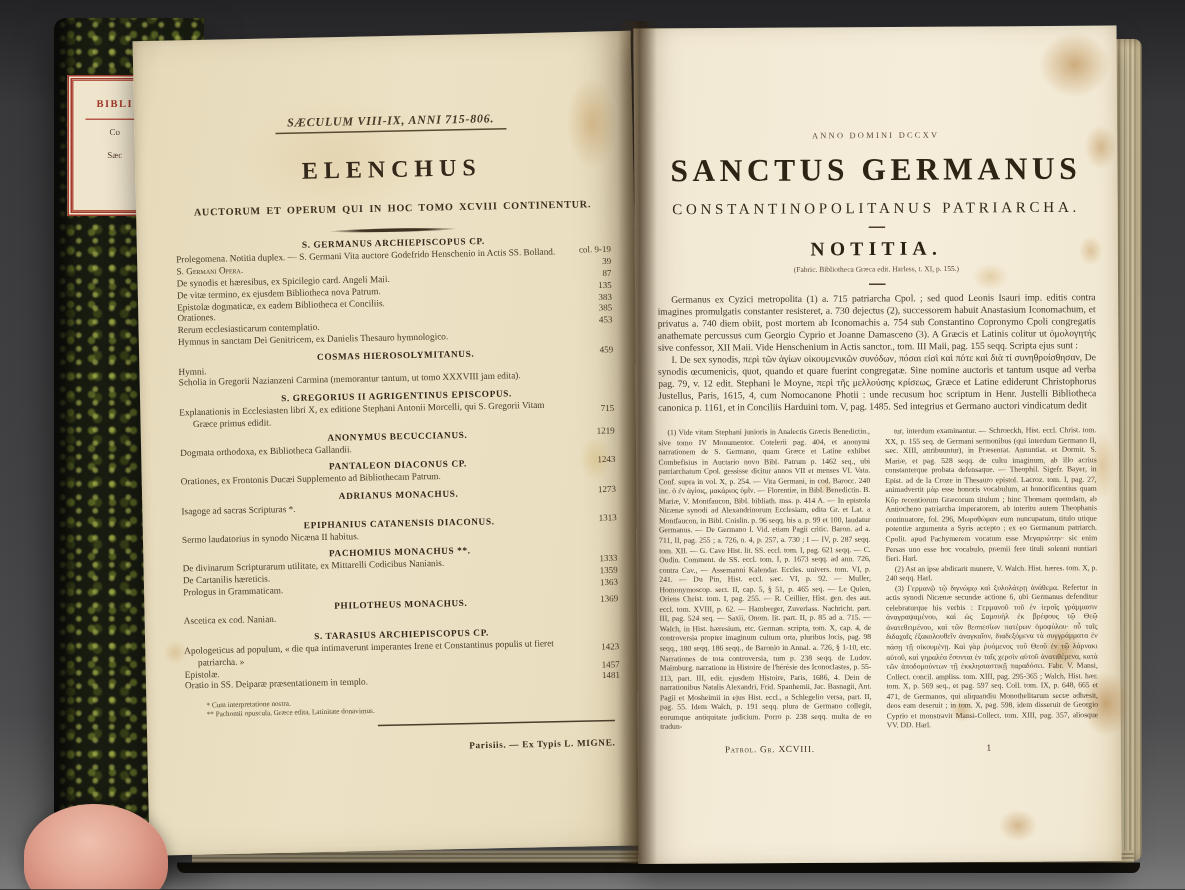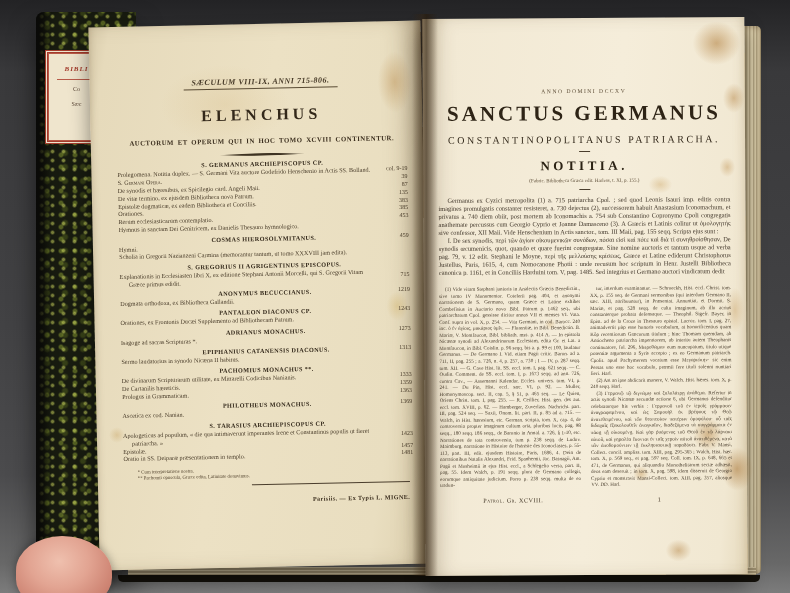--- a/index.html
+++ b/index.html
@@ -16,21 +16,21 @@
       radial-gradient(circle,rgba(140,160,50,.5) 1.6px,transparent 3.2px) 4px 5px/14px 12px,
       radial-gradient(circle,rgba(70,82,26,.65) 2px,transparent 4px) 2px 8px/18px 14px,
       #181b10;
     box-shadow:0 16px 26px rgba(0,0,0,.55), inset 14px 0 16px -10px #000;}
   .cover-spine{position:absolute;left:36px;top:12px;width:14px;height:556px;z-index:6;
     background:linear-gradient(90deg,#0a0a08,#23261а 60%,rgba(0,0,0,0));
     background:linear-gradient(90deg,#0a0a08,rgba(10,10,8,0));border-radius:8px 0 0 8px;}
   .label{position:absolute;left:45px;top:50px;width:57px;height:88px;z-index:7;
     background:#efe5cd;border:3px double #a33b2c;box-shadow:inset 0 0 0 1px #b85a48;
     text-align:center;color:#a33b2c;}
-  .label .l1{margin-top:12px;font-size:7px;font-weight:bold;letter-spacing:1px;font-style:italic;}
+  .label .l1{margin-top:12px;font-size:7px;font-weight:bold;letter-spacing:1px;}
   .label .lrule{width:70%;margin:6px auto;border-top:1px solid #b85a48;}
   .label .l2,.label .l3{font-size:6px;color:#5a4636;}
   .label .l3{margin-top:9px;}
   
   .page{position:absolute;z-index:10;}
   #page-left{left:94px;top:24px;width:332px;height:543px;transform:rotate(-1.2deg);
     background:linear-gradient(100deg,#d8cbab 0%,#e6dabb 5%,#ece1c4 45%,#e9dec0 85%,#ddd0ae 100%);
     box-shadow:inset -24px 0 26px -14px rgba(80,58,28,.5), inset 4px 0 8px -5px rgba(80,58,28,.35), 0 12px 20px rgba(0,0,0,.45);
     color:#473a28;}
   #page-right{left:424px;top:18px;width:322px;height:557px;transform:rotate(-0.35deg);

